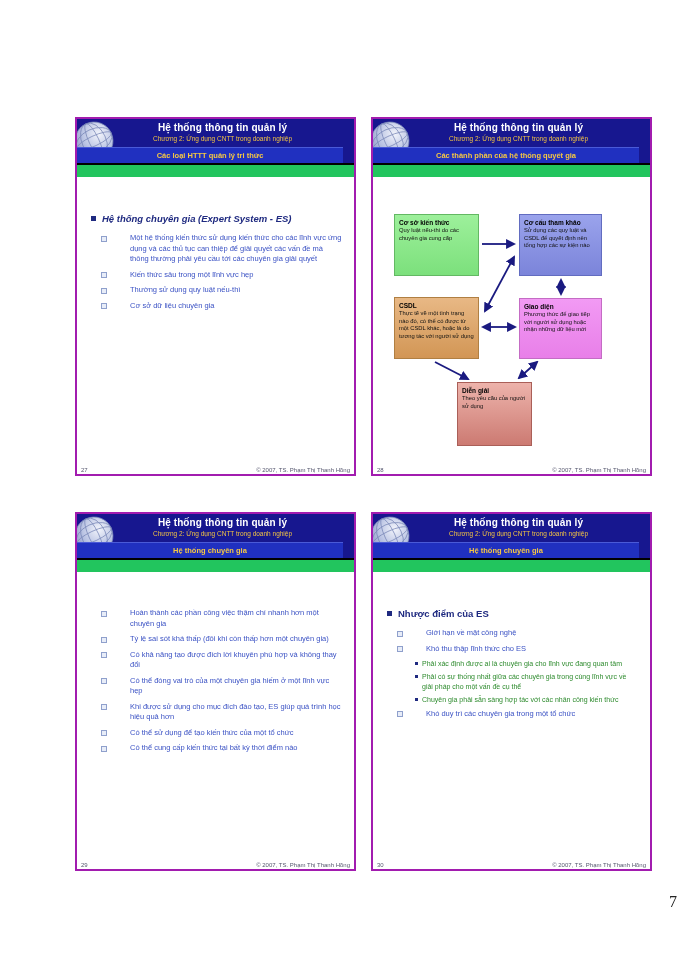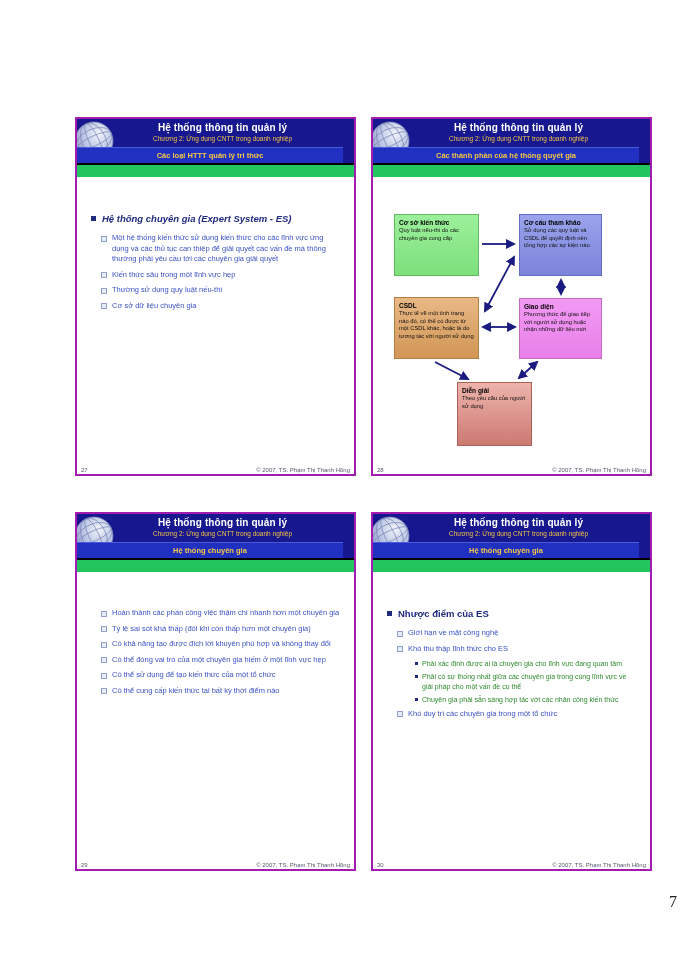--- a/index.html
+++ b/index.html
@@ -22,21 +22,21 @@
            text-align:center;line-height:15px;}
   .sl-body{position:absolute;top:46px;left:0;right:0;bottom:0;background:#fff;margin-top:12px;}
   .sl-footer{position:absolute;bottom:1px;left:4px;right:4px;display:flex;
              justify-content:space-between;font-size:6px;color:#55566e;z-index:5;}
 
   .content{padding:36px 12px 0 14px;}
   .h1row{display:flex;gap:6px;align-items:flex-start;color:#1f2a80;font-weight:bold;
          font-size:9.5px;margin-bottom:9px;}
   .h1row.italic .h1text{font-style:italic;}
   .sq1{width:5px;height:5px;background:#1f2a80;flex:none;margin-top:3px;}
-  .l2{display:flex;gap:5px;align-items:flex-start;color:#3b52c4;font-size:7.5px;
+  .l2{display:flex;gap:23px;align-items:flex-start;color:#3b52c4;font-size:7.5px;
       line-height:1.4;margin:0 0 5px 10px;}
   .sq2{width:4px;height:4px;border:1px solid #8fa0cc;background:#e8edf8;flex:none;margin-top:2.5px;}
   .l3{display:flex;gap:4px;align-items:flex-start;color:#2e8b2e;font-size:7px;
       line-height:1.35;margin:0 0 4px 28px;}
   .sq3{width:3px;height:3px;background:#1f2a80;flex:none;margin-top:2.5px;}
 
   .diagram{position:relative;width:100%;height:100%;}
   .dbox{position:absolute;box-sizing:border-box;padding:4px 4px;z-index:2;}
   .bx-title{font-weight:bold;font-size:6.5px;color:#000;margin-bottom:1px;}
   .bx-body{font-size:5.8px;color:#111;line-height:1.3;}
@@ -215,20 +215,24 @@
       <div class="l2">
           <span class="sq2"></span>
           <span>Có khả năng tạo được đích lời khuyên phù hợp và không thay đổi</span>
         </div>
       <div class="l2">
           <span class="sq2"></span>
           <span>Có thể đóng vai trò của một chuyên gia hiếm ở một lĩnh vực hẹp</span>
         </div>
       <div class="l2">
           <span class="sq2"></span>
+          <span>Khi được sử dụng cho mục đích đào tạo, ES giúp quá trình học hiệu quả hơn</span>
+        </div>
+      <div class="l2">
+          <span class="sq2"></span>
           <span>Có thể sử dụng để tạo kiến thức của một tổ chức</span>
         </div>
       <div class="l2">
           <span class="sq2"></span>
           <span>Có thể cung cấp kiến thức tại bất kỳ thời điểm nào</span>
         </div>
     </div>
   </div>
   <div class="sl-footer">
     <span>29</span>

